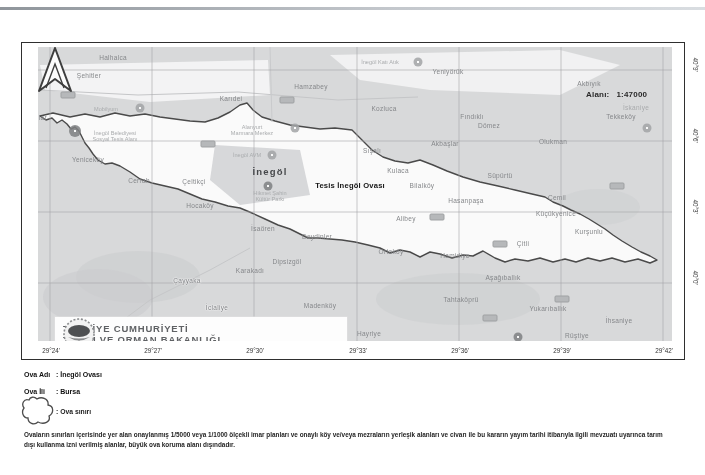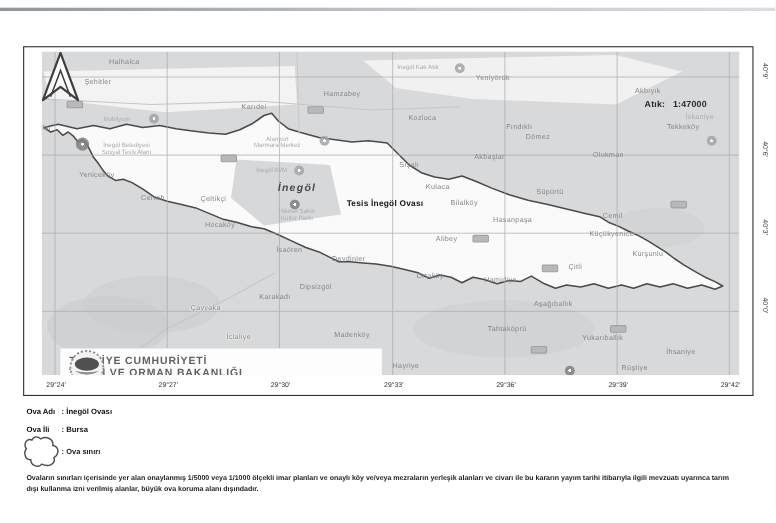--- a/index.html
+++ b/index.html
@@ -11,21 +11,21 @@
   .sheet{position:absolute;left:21px;top:42px;width:662px;height:316px;
          border:1.6px solid #2f2f2f;background:#fff;}
   .mapimg{position:absolute;left:16px;top:4px;width:634px;height:294px;
           background:#d8d9da;overflow:hidden;}
   .mapimg svg{position:absolute;left:0;top:0;}
   
   .pl{position:absolute;font-size:6.5px;color:#85878a;white-space:nowrap;
       transform:translate(-50%,-50%);letter-spacing:.3px;}
   .pl.faint{color:#a9abad;}
   .pl.halo{text-shadow:0 0 2px #fff,0 0 2px #fff,0 0 1px #fff;color:#7c7e81;}
-  .pl.city{font-size:9.5px;font-weight:bold;color:#46484b;letter-spacing:1.2px;font-style:italic;}
+  .pl.city{font-size:9.5px;font-weight:bold;color:#46484b;letter-spacing:1.2px;}
   .pl.ova-title{font-size:7.6px;font-weight:bold;color:#161616;letter-spacing:.2px;}
   .poi{position:absolute;font-size:5.6px;color:#aaacae;line-height:6px;text-align:center;
        white-space:pre-line;transform:translate(-50%,-50%);}
   .pin{position:absolute;width:9px;height:9px;border-radius:50%;opacity:.85;
        background:radial-gradient(circle,#ffffff 0 1.3px,#a2a4a6 1.4px);
        transform:translate(-50%,-50%);}
   .pin.dark{background:radial-gradient(circle,#ffffff 0 1.3px,#7e8082 1.4px);}
   .pin.big{width:12px;height:12px;}
   .badge{position:absolute;width:13px;height:5px;background:#b6b8ba;border:.5px solid #9fa1a3;
          border-radius:1.5px;transform:translate(-50%,-50%);}
@@ -160,21 +160,21 @@
           <div class="badge" style="left: 452px; top: 271px;"></div>
           <div class="badge" style="left: 579px; top: 139px;"></div>
         </div>
 
       <svg class="narrow" width="34" height="46" viewBox="0 0 34 46">
         <polygon points="17,1 33,44 17,32 1,44" fill="#fcfcfc" stroke="#3e3e3e" stroke-width="2" stroke-linejoin="round"></polygon>
         <polyline points="8,41 17,17 26,41" fill="none" stroke="#3e3e3e" stroke-width="1.4"></polyline>
       </svg>
 
       <div class="scale">
-        <span>Atık:</span><span class="v">1:47000</span>
+        <span>Alanı:</span><span class="v">1:47000</span>
       </div>
 
       <div class="banner">
         <svg width="40" height="34" viewBox="0 0 40 34" style="margin-left:4px">
           <circle cx="20" cy="17" r="15" fill="#f2f2f2" stroke="#8b8d8f" stroke-width="1.6" stroke-dasharray="2,1.8"></circle>
           <ellipse cx="20" cy="14" rx="11" ry="6" fill="#4e5052"></ellipse>
           <path d="M9,20 Q20,27 31,20 Q20,23 9,20 Z" fill="#8a8c8e"></path>
           <circle cx="20" cy="25" r="1.4" fill="#6f7173"></circle>
         </svg>
         <div class="txt">

